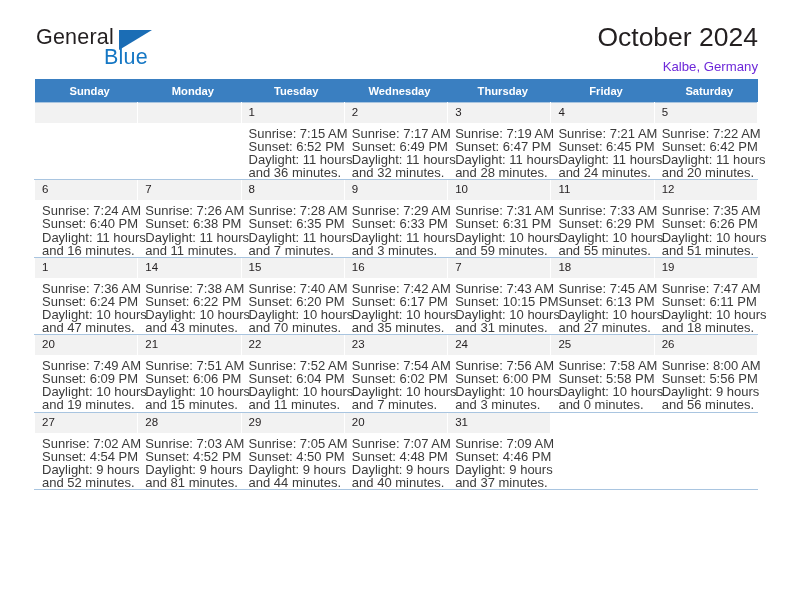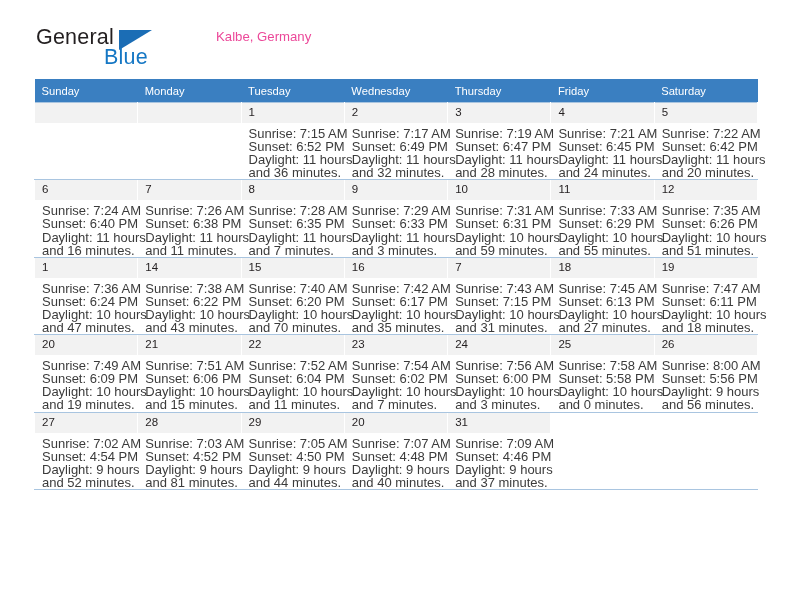--- a/index.html
+++ b/index.html
@@ -21,20 +21,22 @@
     box-sizing: border-box;
     padding: 0 34px;
   }
 
   
   .header {
     position: relative;
     height: 74px;
     display: flex;
     align-items: flex-start;
+    justify-content: space-between;
+    gap: 32px;
   }
   .brand {
     position: relative;
     margin-top: 27px;
     margin-left: 2px;
     width: 180px;
     height: 46px;
   }
   .brand-general {
     position: absolute;
@@ -70,37 +72,37 @@
   .cal-title {
     font-size: 26.5px;
     font-weight: normal;
     color: #231f20;
     line-height: 1.15;
     white-space: nowrap;
   }
   .cal-subtitle {
     margin-top: 7px;
     font-size: 13.2px;
-    color: #ec4899;
+    color: #6d28d9;
     white-space: nowrap;
   }
 
   
   table.calendar {
     width: 724px;
     border-collapse: collapse;
     table-layout: fixed;
     margin-top: 5px;
   }
   table.calendar th {
     background: #3a7fc1;
     color: #ffffff;
     font-size: 11.2px;
-    font-weight: normal;
-    text-align: left;
+    font-weight: bold;
+    text-align: center;
     padding: 5px 0 5px 7px;
     height: 13px;
     border: none;
   }
   table.calendar td {
     vertical-align: top;
     height: 76px;
     padding: 0;
     border-left: 1px solid #ffffff;
     border-right: 1px solid #ffffff;
@@ -152,20 +154,21 @@
 
 <div class="page">
 
   <div class="header">
     <div class="brand">
       <span class="brand-general">General</span>
       <span class="brand-tri"></span>
       <span class="brand-blue">Blue</span>
     </div>
     <div class="titles">
+      <div class="cal-title">October 2024</div>
       <div class="cal-subtitle">Kalbe, Germany</div>
     </div>
   </div>
 
   <table class="calendar">
     <thead>
       <tr id="weekday-row">
           <th>Sunday</th>
           <th>Monday</th>
           <th>Tuesday</th>
@@ -328,21 +331,21 @@
               <div>Sunrise: 7:42 AM</div>
               <div>Sunset: 6:17 PM</div>
               <div>Daylight: 10 hours</div>
               <div>and 35 minutes.</div>
             </div>
           </td>
           <td>
             <span class="daynum">7</span>
             <div class="info">
               <div>Sunrise: 7:43 AM</div>
-              <div>Sunset: 7:15 PM</div>
+              <div>Sunset: 10:15 PM</div>
               <div>Daylight: 10 hours</div>
               <div>and 31 minutes.</div>
             </div>
           </td>
           <td>
             <span class="daynum">18</span>
             <div class="info">
               <div>Sunrise: 7:45 AM</div>
               <div>Sunset: 6:13 PM</div>
               <div>Daylight: 10 hours</div>

